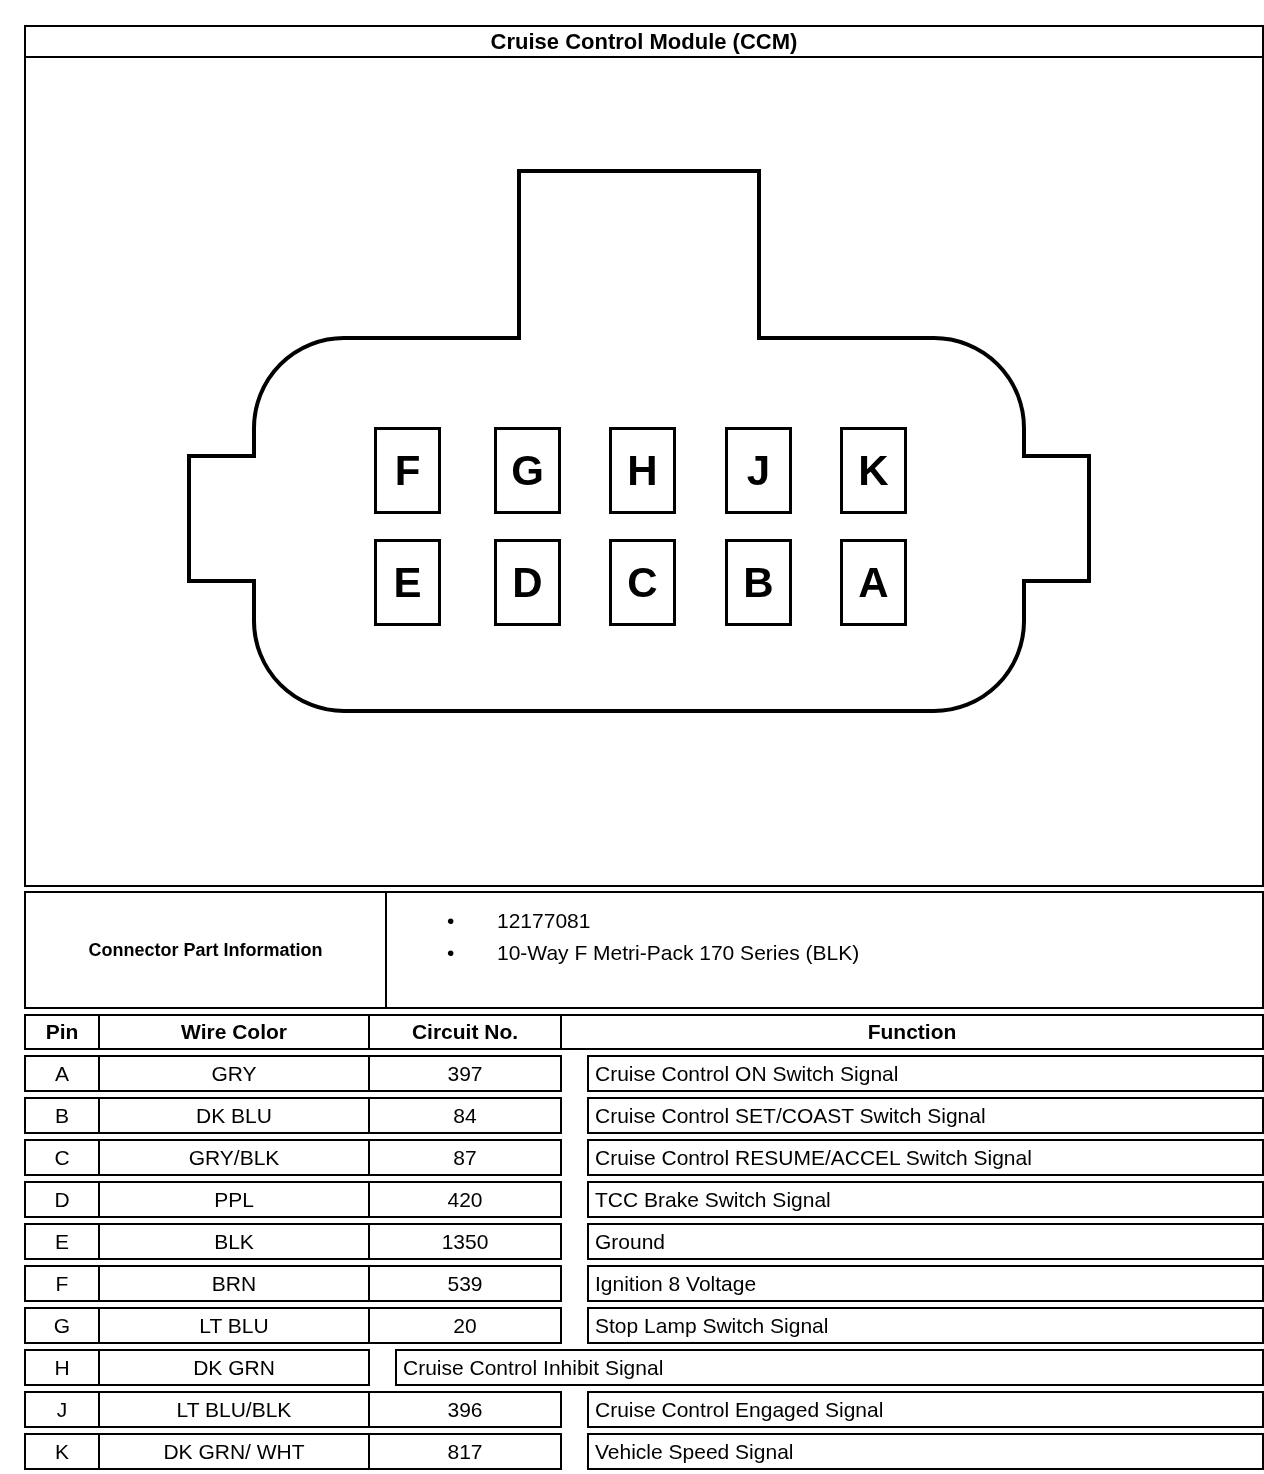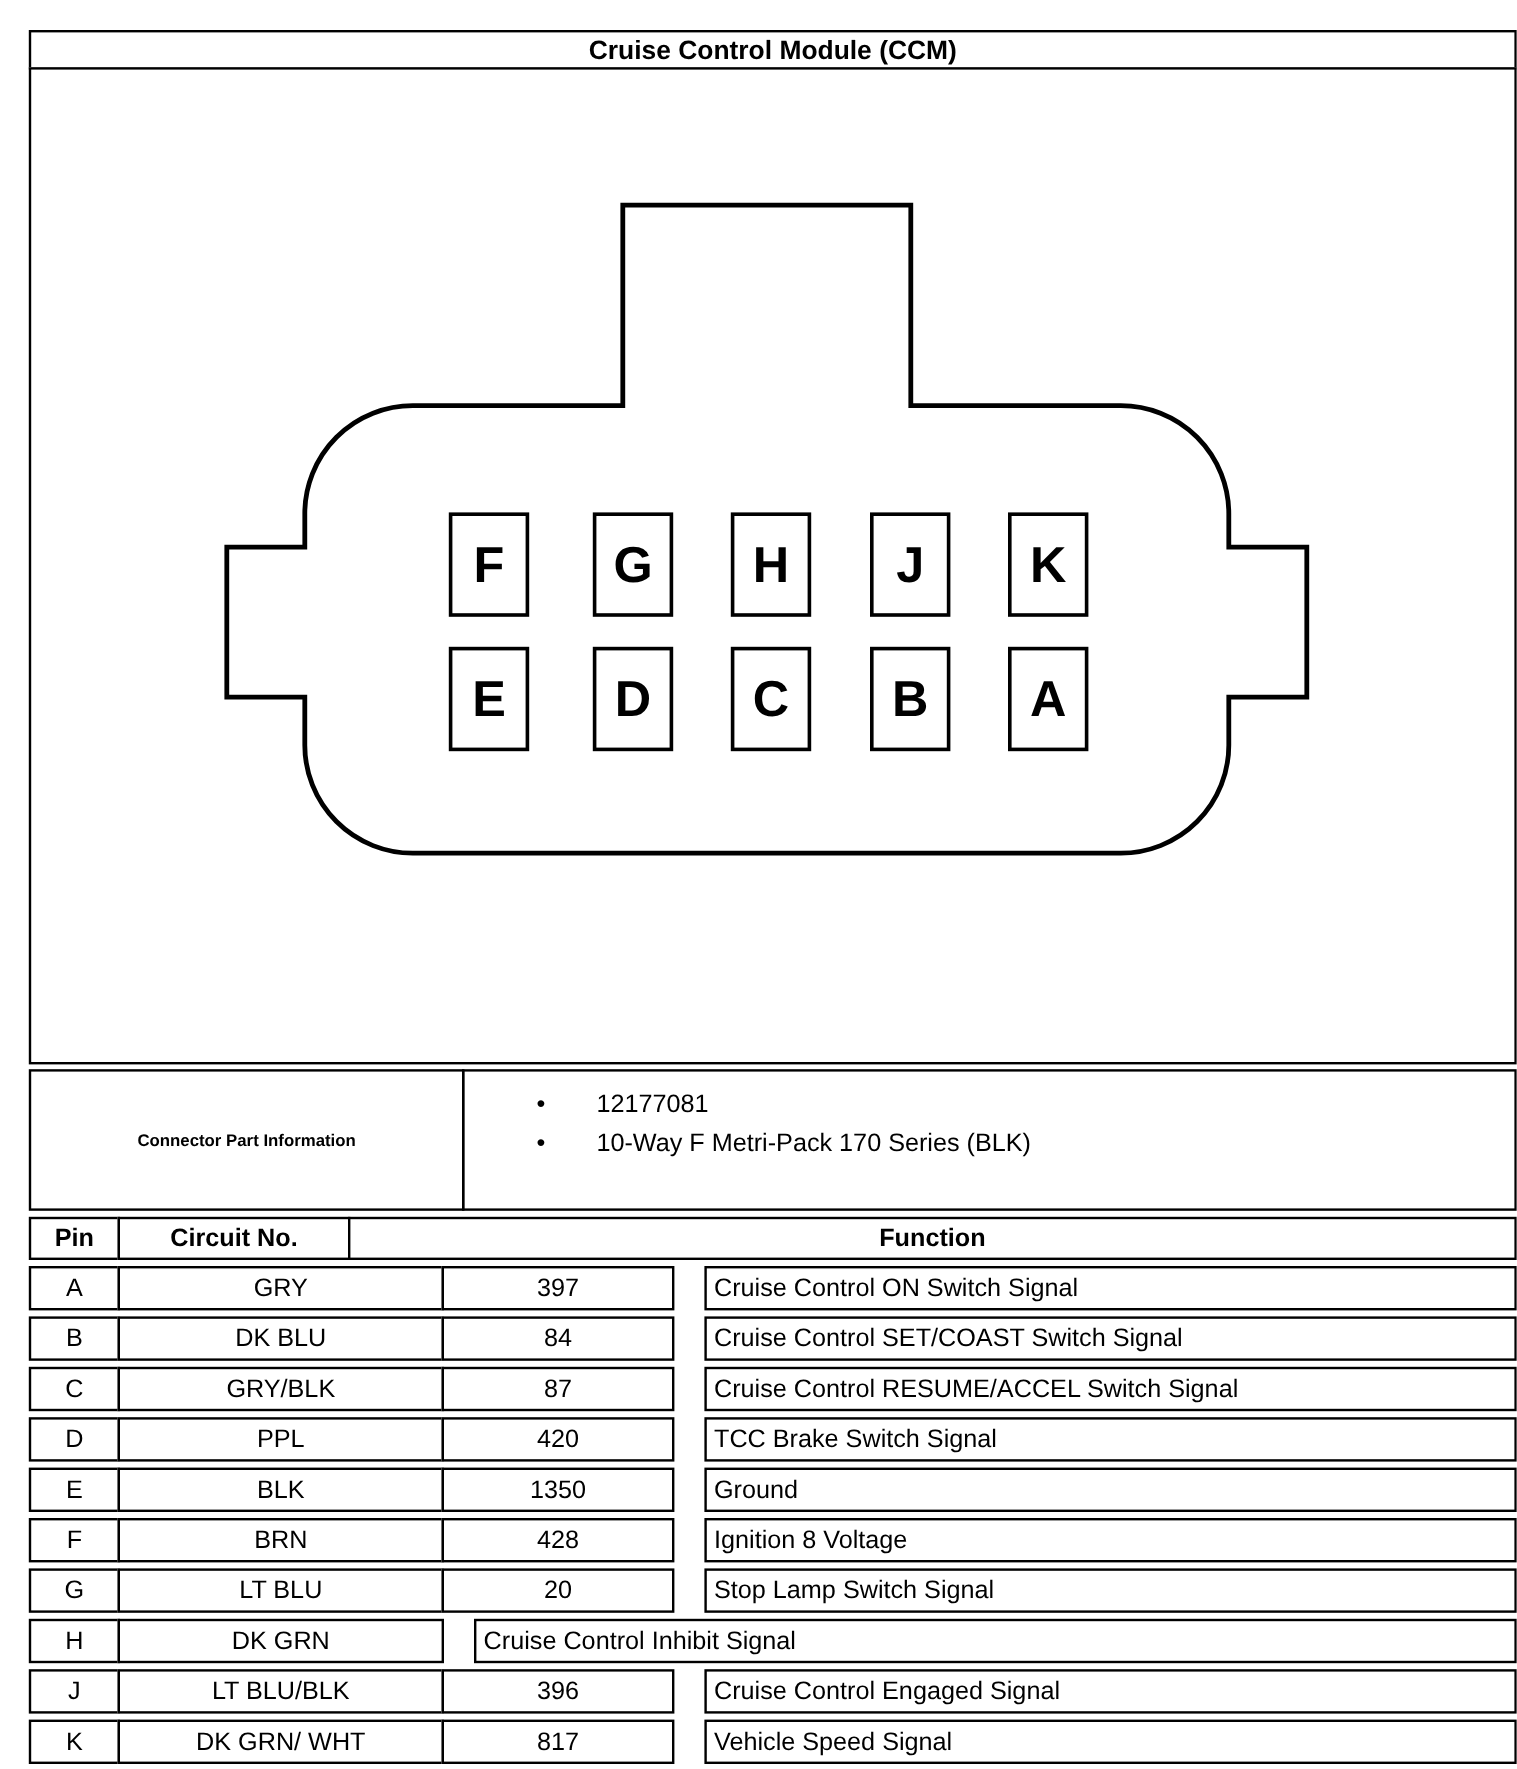--- a/index.html
+++ b/index.html
@@ -41,21 +41,21 @@
   .partinfo-row {
     display: flex;
     margin-top: 4px;
     height: 118px;
   }
   .partinfo-label {
     width: 363px;
     border: 2px solid #000;
     display: flex; align-items: center; justify-content: center;
     text-align: center;
-    font-weight: bold; font-size: 14px;
+    font-weight: bold; font-size: 18px;
     padding: 0 10px;
   }
   .partinfo-values {
     flex: 1;
     border: 2px solid #000;
     margin-left: -2px;
     padding: 12px 0 0 60px;
     font-size: 21px;
   }
   .bullet-row { display: flex; align-items: baseline; line-height: 32px; }
@@ -119,20 +119,21 @@
       <div class="bullet-row">
         <span class="bullet">•</span>
         <span>10-Way F Metri-Pack 170 Series (BLK)</span>
       </div>
     </div>
   </div>
 
   <div class="tbl">
     <div class="tbl-row tbl-header">
       <div class="tbl-cell col-pin">Pin</div>
+      <div class="tbl-cell col-wire">Wire Color</div>
       <div class="tbl-cell col-circuit">Circuit No.</div>
       <div class="tbl-cell col-func">Function</div>
     </div>
 
     <div class="tbl-row">
       <div class="tbl-cell col-pin">A</div>
       <div class="tbl-cell col-wire">GRY</div>
       <div class="tbl-cell col-circuit">397</div>
       <div class="tbl-cell col-func func-left">Cruise Control ON Switch Signal</div>
     </div>
@@ -156,21 +157,21 @@
     </div>
     <div class="tbl-row">
       <div class="tbl-cell col-pin">E</div>
       <div class="tbl-cell col-wire">BLK</div>
       <div class="tbl-cell col-circuit">1350</div>
       <div class="tbl-cell col-func func-left">Ground</div>
     </div>
     <div class="tbl-row">
       <div class="tbl-cell col-pin">F</div>
       <div class="tbl-cell col-wire">BRN</div>
-      <div class="tbl-cell col-circuit">428</div>
+      <div class="tbl-cell col-circuit">539</div>
       <div class="tbl-cell col-func func-left">Ignition 8 Voltage</div>
     </div>
     <div class="tbl-row">
       <div class="tbl-cell col-pin">G</div>
       <div class="tbl-cell col-wire">LT BLU</div>
       <div class="tbl-cell col-circuit">20</div>
       <div class="tbl-cell col-func func-left">Stop Lamp Switch Signal</div>
     </div>
     <div class="tbl-row">
       <div class="tbl-cell col-pin">H</div>

